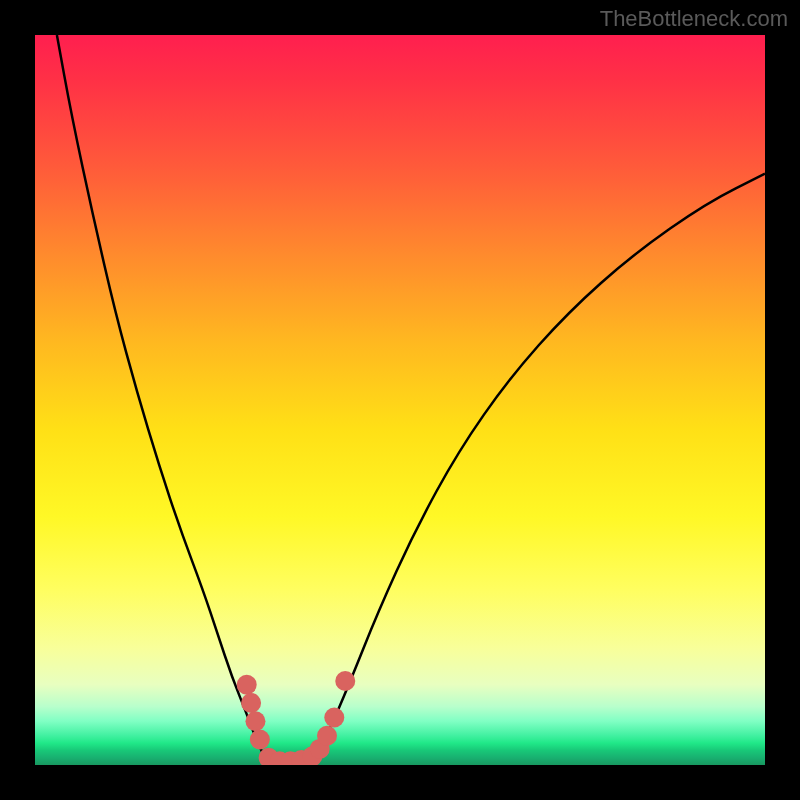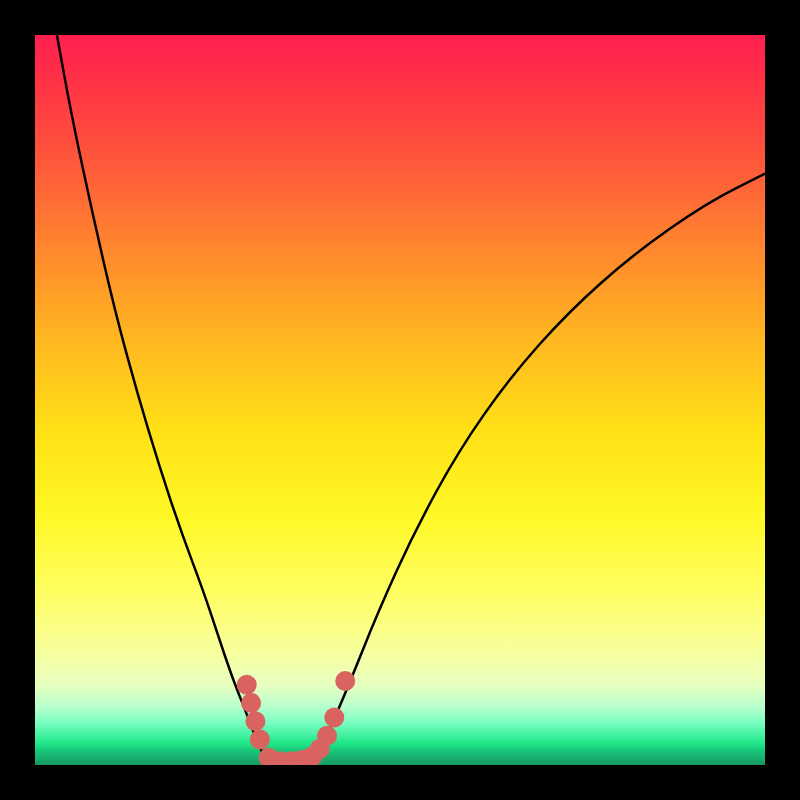--- a/index.html
+++ b/index.html
@@ -44,20 +44,21 @@
       #18b070 99%,
       #189860 100%
     );
   }
   svg.curves { position: absolute; inset: 0; width: 100%; height: 100%; }
 </style>
 </head>
 <body>
 
 <div class="container">
+  <div class="attribution">TheBottleneck.com</div>
   <div class="plot-area">
     <div class="gradient-bg"></div>
     <svg class="curves" viewBox="0 0 730 730" preserveAspectRatio="none">
       <path id="left-branch" fill="none" stroke="#000" stroke-width="2.5" d="M 21.9 0 Q 21.9 0 29.2 40.14999999999998 Q 36.5 80.29999999999995 47.45 131.39999999999998 Q 58.4 182.5 69.35 229.95 Q 80.3 277.4 91.25 317.54999999999995 Q 102.2 357.7 113.15 394.20000000000005 Q 124.10000000000001 430.70000000000005 135.05 463.55 Q 146 496.4 156.95 525.5999999999999 Q 167.9 554.8 175.2 576.7 Q 182.5 598.6 189.8 620.5 Q 197.10000000000002 642.4 204.4 660.65 Q 211.7 678.9 217.175 693.5 Q 222.65 708.1 228.125 719.05 L 233.6 730"></path>
       <path id="right-branch" fill="none" stroke="#000" stroke-width="2.5" d="M 277.4 730 Q 277.4 730 284.7 715.4 Q 292 700.8 302.95 675.25 Q 313.9 649.7 328.5 613.2 Q 343.09999999999997 576.7 361.35 536.55 Q 379.6 496.4 401.5 456.25 Q 423.4 416.1 448.95 379.6 Q 474.5 343.09999999999997 503.7 310.25 Q 532.9 277.4 565.75 248.20000000000002 Q 598.5999999999999 219.00000000000006 635.0999999999999 193.45000000000002 Q 671.6 167.89999999999998 700.8 153.29999999999995 L 730 138.69999999999993"></path>
       <g id="markers">
           <circle cx="211.7" cy="649.7" r="10" fill="#d9635f"></circle>
           <circle cx="216.08000000000004" cy="667.95" r="10" fill="#d9635f"></circle>
           <circle cx="220.45999999999998" cy="686.2" r="10" fill="#d9635f"></circle>
           <circle cx="224.84" cy="704.45" r="10" fill="#d9635f"></circle>

